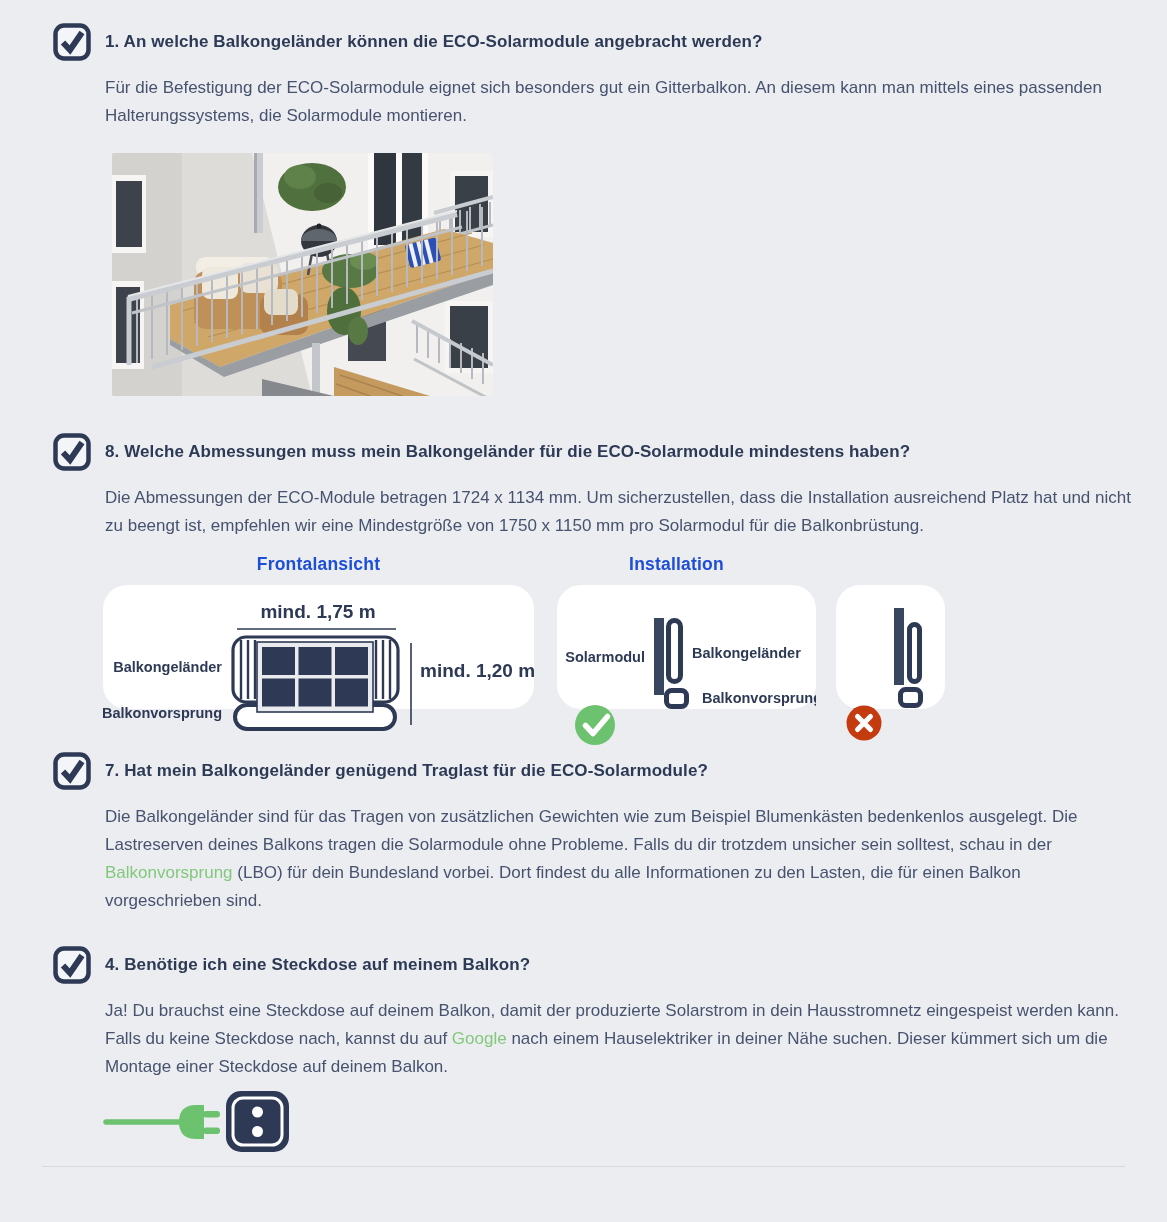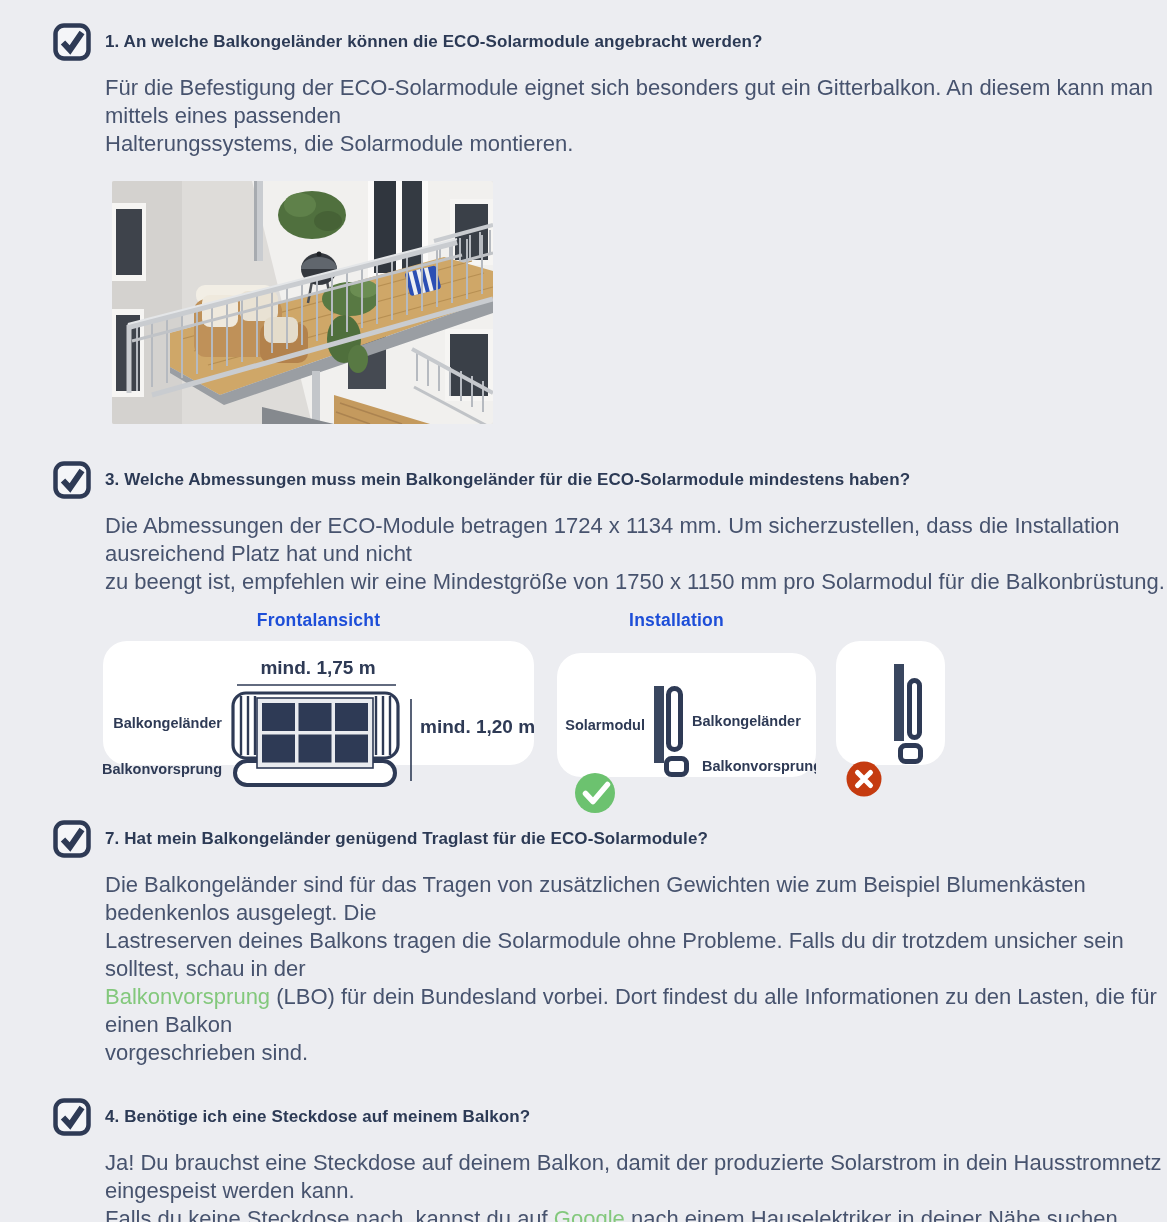--- a/index.html
+++ b/index.html
@@ -14,39 +14,39 @@
     color: #47536e;
     padding: 22px 0 13px 52px;
   }
   .q-row { display:flex; align-items:center; gap:13px; }
   .q-row svg { flex:0 0 auto; display:block; }
   .q-title {
     font-size:17px; font-weight:bold; color:#2c3a55; letter-spacing:.1px;
   }
   .answer {
     margin:12px 0 0 53px;
-    font-size:22px; line-height:28px; color:#47536e;
+    font-size:17px; line-height:28px; color:#47536e;
     white-space:pre-line;
   }
   .answer a { color:#83c87c; text-decoration:none; cursor:pointer; }
   .photo { display:block; margin:23px 0 0 60px; border-radius:2px; }
   .sec2 { margin-top:36px; }
   .sec3 { margin-top:42px; }
   .sec4 { margin-top:30px; }
   .diagram-titles { display:flex; margin:14px 0 0 51px; }
   .diagram-titles .t {
     font-size:17.5px; font-weight:bold; color:#1d4ed8; text-align:center; letter-spacing:.2px;
   }
   .t-front { width:431px; }
   .t-side { width:259px; margin-left:23px; padding-right:20px; }
   .cards-row { display:flex; margin:10px 0 0 51px; }
   .card { background:#ffffff; border-radius:24px; height:124px; }
   .card svg { display:block; }
   .card-front { width:431px; }
-  .card-side1 { width:259px; margin-left:23px;margin-top:12px; }
+  .card-side1 { width:259px; margin-left:23px; }
   .card-side2 { width:109px; margin-left:20px; }
   .dlabel { font:bold 14.5px "Liberation Sans","DejaVu Sans",sans-serif; fill:#2e3a55; }
   .dmeasure { font:bold 19px "Liberation Sans","DejaVu Sans",sans-serif; fill:#2e3a55; }
   .plug-wrap { margin:8px 0 0 51px; }
   .divider { width:1083px; border-top:1px solid #d7d9dd; margin:6px 0 0 -10px; }
 </style>
 </head>
 <body>
 
 <div class="page">
@@ -141,21 +141,21 @@
       <line x1="302" y1="206" x2="381" y2="248" stroke="#c0c3c7" stroke-width="3"></line>
     </svg>
   </section>
 
   <section class="sec2">
     <div class="q-row">
       <svg width="40" height="40" viewBox="0 0 40 40">
         <rect x="3.5" y="3.5" width="33" height="33" rx="8.5" fill="#f4f5f8" stroke="#2e3a55" stroke-width="4.5"></rect>
         <path d="M11 20.5 L18 28 L30 10.5" fill="none" stroke="#2e3a55" stroke-width="6" stroke-linejoin="miter"></path>
       </svg>
-      <h2 class="q-title">3. Welche Abmessungen muss mein Balkongeländer für die ECO-Solarmodule mindestens haben?</h2>
+      <h2 class="q-title">8. Welche Abmessungen muss mein Balkongeländer für die ECO-Solarmodule mindestens haben?</h2>
     </div>
     <p class="answer">Die Abmessungen der ECO-Module betragen 1724 x 1134 mm. Um sicherzustellen, dass die Installation ausreichend Platz hat und nicht
 zu beengt ist, empfehlen wir eine Mindestgröße von 1750 x 1150 mm pro Solarmodul für die Balkonbrüstung.</p>
 
     <div class="diagram-titles">
       <div class="t t-front">Frontalansicht</div>
       <div class="t t-side">Installation</div>
     </div>
 
     <div class="cards-row">

